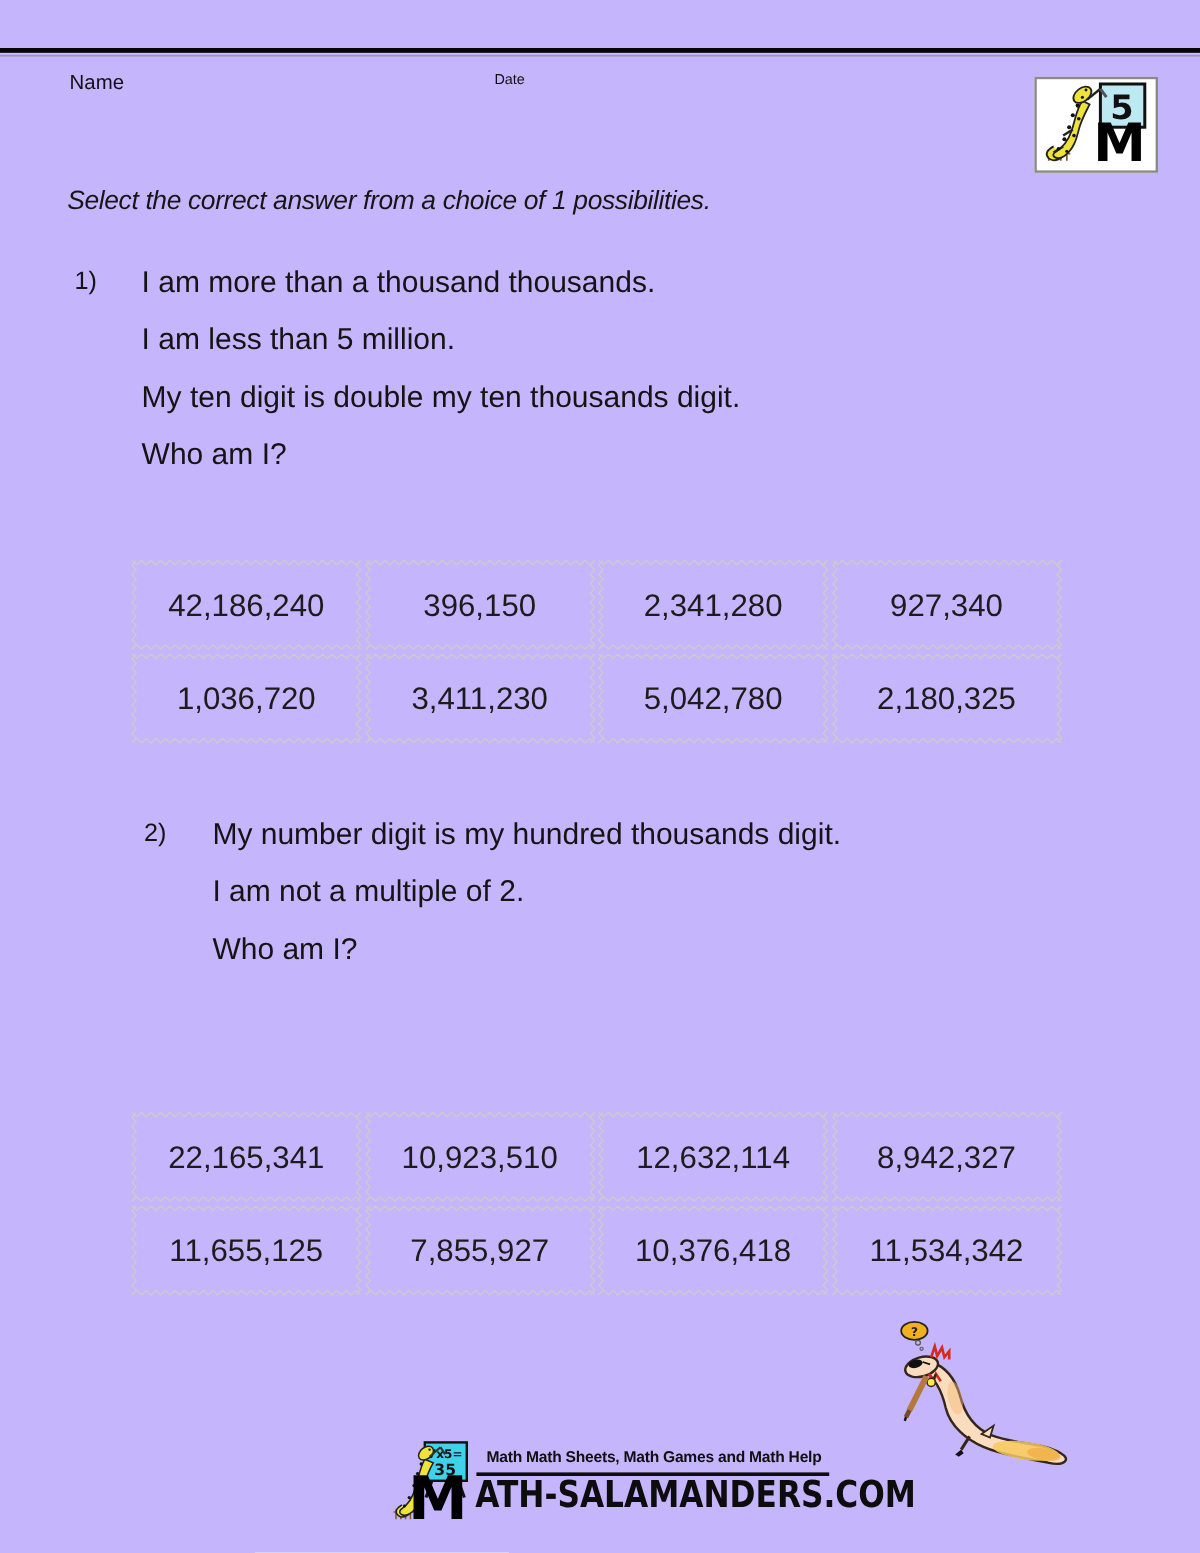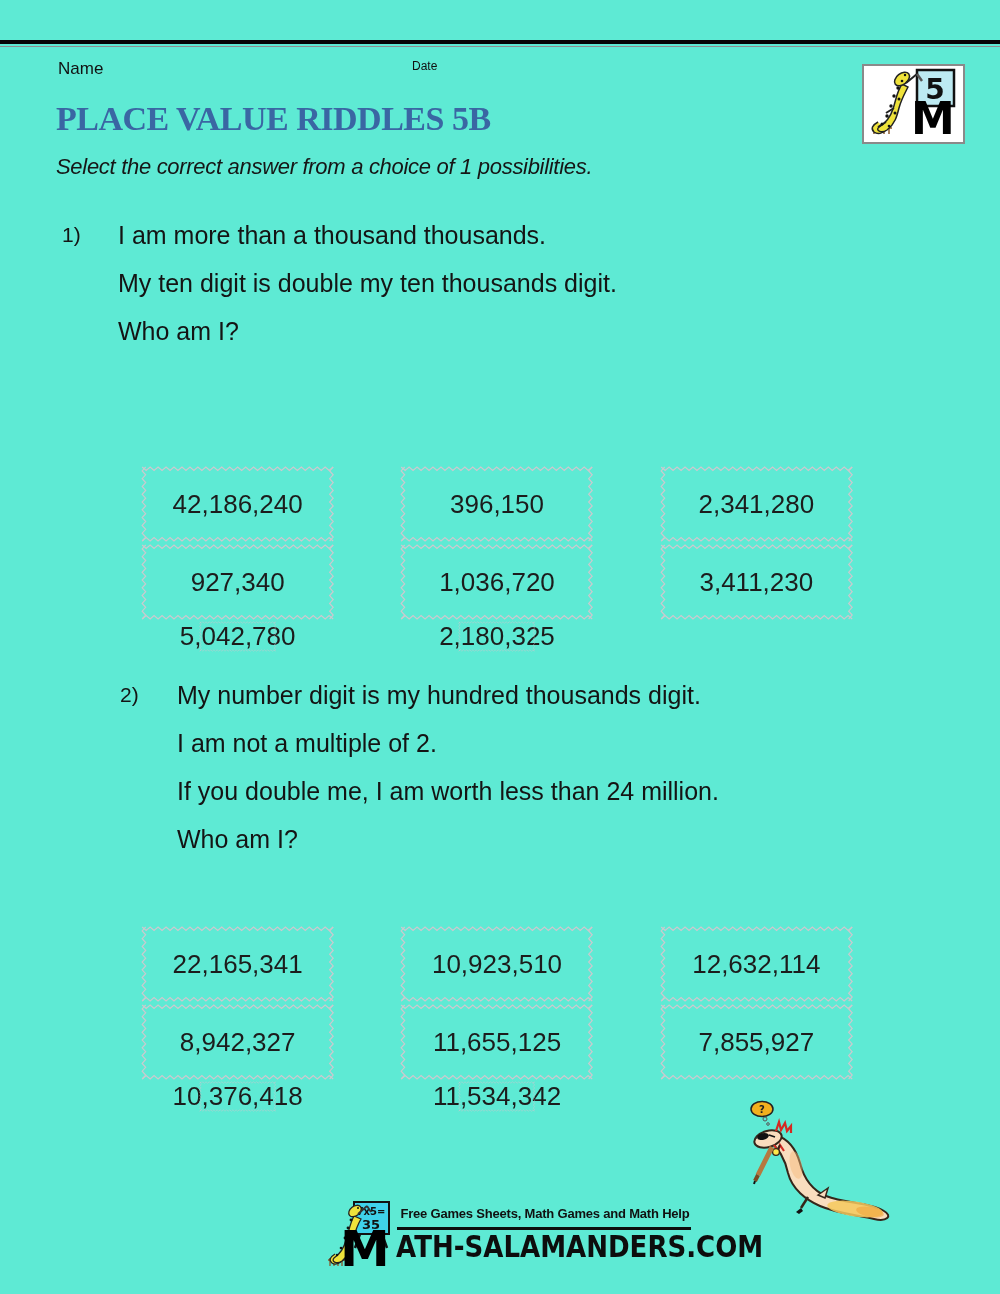--- a/index.html
+++ b/index.html
@@ -1,17 +1,17 @@
 <!DOCTYPE html>
 <html><head>
 <meta charset="utf-8">
 <style>
   html,body{margin:0;padding:0;background:#fff;}
   .page{
-    position:relative;width:1000px;height:1294px;background:#5eead4;overflow:hidden;
+    position:relative;width:1000px;height:1294px;background:#c4b5fd;overflow:hidden;
     font-family:"Liberation Sans",sans-serif;color:#1a1a1a;
   }
   
   .rule-thick{position:absolute;left:0;top:40px;width:1000px;height:4px;background:#060606;}
   .rule-thin{position:absolute;left:0;top:46px;width:1000px;height:1px;background:#8f8f8f;}
 
   .name-label{position:absolute;left:58px;top:59px;font-size:17px;color:#111;}
   .date-label{position:absolute;left:412px;top:59px;font-size:12px;color:#111;}
 
   .logo-box{
@@ -34,21 +34,21 @@
   .clues{position:absolute;font-size:25px;color:#141414;}
   .clue{height:48px;line-height:48px;white-space:nowrap;}
 
   .q1-number{left:62px;top:211px;}
   .q1-clues{left:118px;top:211px;}
   .q2-number{left:120px;top:671px;}
   .q2-clues{left:177px;top:671px;}
 
   .choice-grid{
     position:absolute;left:108px;width:778px;height:156px;
-    display:grid;grid-template-columns:repeat(3,1fr);grid-template-rows:78px 78px;
+    display:grid;grid-template-columns:repeat(4,1fr);grid-template-rows:78px 78px;
   }
   .grid-1{top:465px;}
   .grid-2{top:925px;}
   .cell{
     position:relative;display:flex;align-items:center;justify-content:center;
     font-size:26px;color:#1c1c1c;cursor:pointer;
   }
   .cell svg.zz{position:absolute;left:0;top:0;width:100%;height:100%;pointer-events:none;}
   .cell svg.zz polyline{fill:none;stroke:#cdc9ce;stroke-width:1.2;}
 
@@ -106,26 +106,26 @@
         <circle cx="27" cy="40" r="1.7"></circle>
           <circle cx="31" cy="47" r="1.5"></circle>
           <circle cx="23" cy="50" r="1.7"></circle>
         <circle cx="18" cy="58" r="1.5"></circle>
           <circle cx="38" cy="15" r="1.3"></circle>
           <circle cx="25" cy="60" r="1.3"></circle>
       </g>
     </svg>
   </div>
 
-  <div class="page-title">PLACE VALUE RIDDLES 5B</div>
   <div class="instruction">Select the correct answer from a choice of 1 possibilities.</div>
 
   <div class="q-number q1-number">1)</div>
   <div class="clues q1-clues">
     <div class="clue">I am more than a thousand thousands.</div>
+    <div class="clue">I am less than 5 million.</div>
     <div class="clue">My ten digit is double my ten thousands digit.</div>
     <div class="clue">Who am I?</div>
   </div>
 
   <div class="choice-grid grid-1">
     <div class="cell">42,186,240<svg viewBox="0 0 195 78" class="zz">
           <polyline points="2.0,2.0 6.0,5.5 10.0,2.0 13.9,5.5 17.9,2.0 21.9,5.5 25.9,2.0 29.9,5.5 33.8,2.0 37.8,5.5 41.8,2.0 45.8,5.5 49.8,2.0 53.7,5.5 57.7,2.0 61.7,5.5 65.7,2.0 69.6,5.5 73.6,2.0 77.6,5.5 81.6,2.0 85.6,5.5 89.5,2.0 93.5,5.5 97.5,2.0 101.5,5.5 105.5,2.0 109.4,5.5 113.4,2.0 117.4,5.5 121.4,2.0 125.4,5.5 129.3,2.0 133.3,5.5 137.3,2.0 141.3,5.5 145.3,2.0 149.2,5.5 153.2,2.0 157.2,5.5 161.2,2.0 165.1,5.5 169.1,2.0 173.1,5.5 177.1,2.0 181.1,5.5 185.0,2.0 189.0,5.5 193.0,2.0"></polyline>
           <polyline points="193.0,2.0 189.5,5.9 193.0,9.8 189.5,13.7 193.0,17.6 189.5,21.5 193.0,25.4 189.5,29.3 193.0,33.2 189.5,37.1 193.0,40.9 189.5,44.8 193.0,48.7 189.5,52.6 193.0,56.5 189.5,60.4 193.0,64.3 189.5,68.2 193.0,72.1 189.5,76.0"></polyline>
           <polyline points="193.0,76.0 189.0,72.5 185.0,76.0 181.1,72.5 177.1,76.0 173.1,72.5 169.1,76.0 165.1,72.5 161.2,76.0 157.2,72.5 153.2,76.0 149.2,72.5 145.3,76.0 141.3,72.5 137.3,76.0 133.3,72.5 129.3,76.0 125.4,72.5 121.4,76.0 117.4,72.5 113.4,76.0 109.4,72.5 105.5,76.0 101.5,72.5 97.5,76.0 93.5,72.5 89.5,76.0 85.6,72.5 81.6,76.0 77.6,72.5 73.6,76.0 69.6,72.5 65.7,76.0 61.7,72.5 57.7,76.0 53.7,72.5 49.8,76.0 45.8,72.5 41.8,76.0 37.8,72.5 33.8,76.0 29.9,72.5 25.9,76.0 21.9,72.5 17.9,76.0 13.9,72.5 10.0,76.0 6.0,72.5 2.0,76.0"></polyline>
           <polyline points="2.0,76.0 5.5,72.1 2.0,68.2 5.5,64.3 2.0,60.4 5.5,56.5 2.0,52.6 5.5,48.7 2.0,44.8 5.5,40.9 2.0,37.1 5.5,33.2 2.0,29.3 5.5,25.4 2.0,21.5 5.5,17.6 2.0,13.7 5.5,9.8 2.0,5.9 5.5,2.0"></polyline>
@@ -171,21 +171,20 @@
           <polyline points="193.0,2.0 189.5,5.9 193.0,9.8 189.5,13.7 193.0,17.6 189.5,21.5 193.0,25.4 189.5,29.3 193.0,33.2 189.5,37.1 193.0,40.9 189.5,44.8 193.0,48.7 189.5,52.6 193.0,56.5 189.5,60.4 193.0,64.3 189.5,68.2 193.0,72.1 189.5,76.0"></polyline>
           <polyline points="193.0,76.0 189.0,72.5 185.0,76.0 181.1,72.5 177.1,76.0 173.1,72.5 169.1,76.0 165.1,72.5 161.2,76.0 157.2,72.5 153.2,76.0 149.2,72.5 145.3,76.0 141.3,72.5 137.3,76.0 133.3,72.5 129.3,76.0 125.4,72.5 121.4,76.0 117.4,72.5 113.4,76.0 109.4,72.5 105.5,76.0 101.5,72.5 97.5,76.0 93.5,72.5 89.5,76.0 85.6,72.5 81.6,76.0 77.6,72.5 73.6,76.0 69.6,72.5 65.7,76.0 61.7,72.5 57.7,76.0 53.7,72.5 49.8,76.0 45.8,72.5 41.8,76.0 37.8,72.5 33.8,76.0 29.9,72.5 25.9,76.0 21.9,72.5 17.9,76.0 13.9,72.5 10.0,76.0 6.0,72.5 2.0,76.0"></polyline>
           <polyline points="2.0,76.0 5.5,72.1 2.0,68.2 5.5,64.3 2.0,60.4 5.5,56.5 2.0,52.6 5.5,48.7 2.0,44.8 5.5,40.9 2.0,37.1 5.5,33.2 2.0,29.3 5.5,25.4 2.0,21.5 5.5,17.6 2.0,13.7 5.5,9.8 2.0,5.9 5.5,2.0"></polyline>
         </svg></div>
   </div>
 
   <div class="q-number q2-number">2)</div>
   <div class="clues q2-clues">
     <div class="clue">My number digit is my hundred thousands digit.</div>
     <div class="clue">I am not a multiple of 2.</div>
-    <div class="clue">If you double me, I am worth less than 24 million.</div>
     <div class="clue">Who am I?</div>
   </div>
 
   <div class="choice-grid grid-2">
     <div class="cell">22,165,341<svg viewBox="0 0 195 78" class="zz">
           <polyline points="2.0,2.0 6.0,5.5 10.0,2.0 13.9,5.5 17.9,2.0 21.9,5.5 25.9,2.0 29.9,5.5 33.8,2.0 37.8,5.5 41.8,2.0 45.8,5.5 49.8,2.0 53.7,5.5 57.7,2.0 61.7,5.5 65.7,2.0 69.6,5.5 73.6,2.0 77.6,5.5 81.6,2.0 85.6,5.5 89.5,2.0 93.5,5.5 97.5,2.0 101.5,5.5 105.5,2.0 109.4,5.5 113.4,2.0 117.4,5.5 121.4,2.0 125.4,5.5 129.3,2.0 133.3,5.5 137.3,2.0 141.3,5.5 145.3,2.0 149.2,5.5 153.2,2.0 157.2,5.5 161.2,2.0 165.1,5.5 169.1,2.0 173.1,5.5 177.1,2.0 181.1,5.5 185.0,2.0 189.0,5.5 193.0,2.0"></polyline>
           <polyline points="193.0,2.0 189.5,5.9 193.0,9.8 189.5,13.7 193.0,17.6 189.5,21.5 193.0,25.4 189.5,29.3 193.0,33.2 189.5,37.1 193.0,40.9 189.5,44.8 193.0,48.7 189.5,52.6 193.0,56.5 189.5,60.4 193.0,64.3 189.5,68.2 193.0,72.1 189.5,76.0"></polyline>
           <polyline points="193.0,76.0 189.0,72.5 185.0,76.0 181.1,72.5 177.1,76.0 173.1,72.5 169.1,76.0 165.1,72.5 161.2,76.0 157.2,72.5 153.2,76.0 149.2,72.5 145.3,76.0 141.3,72.5 137.3,76.0 133.3,72.5 129.3,76.0 125.4,72.5 121.4,76.0 117.4,72.5 113.4,76.0 109.4,72.5 105.5,76.0 101.5,72.5 97.5,76.0 93.5,72.5 89.5,76.0 85.6,72.5 81.6,76.0 77.6,72.5 73.6,76.0 69.6,72.5 65.7,76.0 61.7,72.5 57.7,76.0 53.7,72.5 49.8,76.0 45.8,72.5 41.8,76.0 37.8,72.5 33.8,76.0 29.9,72.5 25.9,76.0 21.9,72.5 17.9,76.0 13.9,72.5 10.0,76.0 6.0,72.5 2.0,76.0"></polyline>
           <polyline points="2.0,76.0 5.5,72.1 2.0,68.2 5.5,64.3 2.0,60.4 5.5,56.5 2.0,52.6 5.5,48.7 2.0,44.8 5.5,40.9 2.0,37.1 5.5,33.2 2.0,29.3 5.5,25.4 2.0,21.5 5.5,17.6 2.0,13.7 5.5,9.8 2.0,5.9 5.5,2.0"></polyline>
         </svg></div>
@@ -288,17 +287,17 @@
         <circle cx="28" cy="32" r="1.2"></circle>
       <circle cx="21" cy="38" r="1.4"></circle>
         <circle cx="17" cy="48" r="1.3"></circle>
         <circle cx="24" cy="44" r="1.2"></circle>
       <circle cx="13" cy="55" r="1.2"></circle>
     </g>
 
     <text x="16" y="66" font-family="DejaVu Sans,sans-serif" font-size="50" font-weight="900" fill="#000">M</text>
   </svg>
 
-  <div class="footer-tagline">Free Games Sheets, Math Games and Math Help</div>
+  <div class="footer-tagline">Math Math Sheets, Math Games and Math Help</div>
   <div class="footer-rule"></div>
   <div class="footer-brand">ATH-SALAMANDERS.COM</div>
 
 </div>
 
 </body></html>

